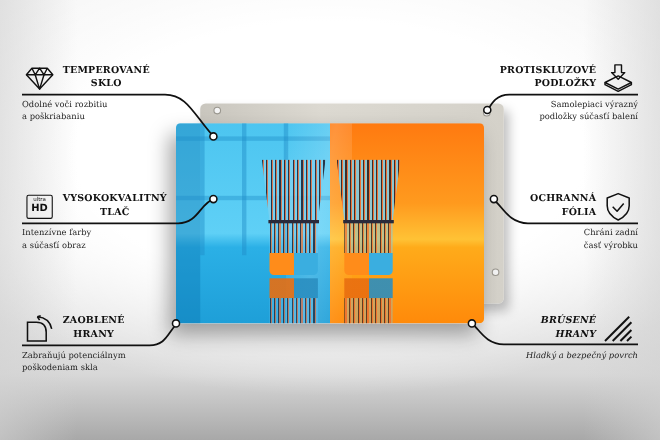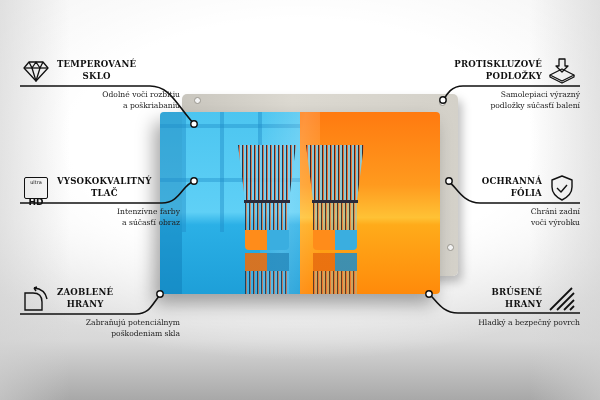--- a/index.html
+++ b/index.html
@@ -86,36 +86,36 @@
       background: linear-gradient(100deg, rgba(255,255,255,0) 0%, rgba(255,255,255,0.18) 50%, rgba(255,255,255,0) 100%);
     }
 
     
     .callout { position: absolute; }
     .callout .title {
       font-family: "DejaVu Serif", serif; font-size: 8.6px; font-weight: bold; line-height: 12px; letter-spacing: 0.2px;
       text-transform: uppercase;
       text-align: center;
     }
-    .callout .desc { font-size: 7.6px; line-height: 10.5px; color: #222; text-align: right; }
+    .callout .desc { font-size: 7.6px; line-height: 10.5px; color: #222; }
     .callout.left .title { position: absolute; left: 37px; top: 0; }
     .callout.right .title { position: absolute; right: 38px; top: 0; text-align: right; }
     .callout.left .desc { position: absolute; left: 0; top: 32px; width: 160px; }
     .callout.right .desc { position: absolute; right: 0; top: 32px; width: 170px; text-align: right; }
     .callout .icon { position: absolute; top: 0; width: 28px; height: 26px; }
     .callout.left .icon { left: 2px; }
     .callout.right .icon { right: 4px; }
 
     svg.connectors { position: absolute; left: 0; top: 0; width: 600px; height: 400px; pointer-events: none; }
     .hd-box {
       position: absolute; left: 2px; top: 2px; width: 22px; height: 20px; border: 1.4px solid #111;
       border-radius: 2px; text-align: center; font-family: "DejaVu Sans", sans-serif;
     }
     .hd-box .u { display: block; font-size: 5px; line-height: 6px; margin-top: 1px; }
-    .hd-box .h { display: block; font-size: 9px; line-height: 10px; font-weight: bold; margin-top: 12px; }
+    .hd-box .h { display: block; font-size: 9px; line-height: 10px; font-weight: bold; }
   </style>
 </head>
 <body>
 
 <div class="vignette-l"></div>
 <div class="vignette-r"></div>
 
 <div class="back-panel">
   <span class="screw" style="left:12px; top:3px;"></span>
   <span class="screw" style="right:12px; top:5px;"></span>
@@ -255,25 +255,25 @@
       <path d="M14 1 L24 5 L24 12 Q24 20 14 25 Q4 20 4 12 L4 5 Z"></path>
       <path d="M9 13 L13 17 L19 10"></path>
     </g>
   </svg>
   <div class="title">
     <div>OCHRANNÁ</div>
     <div>FÓLIA</div>
   </div>
   <div class="desc">
     <div>Chráni zadní</div>
-    <div>voči výrobku</div>
-  </div>
-</div>
-
-<div class="callout right" style="right:20px; top:286px; width:180px; height:60px;">
+    <div>časť výrobku</div>
+  </div>
+</div>
+
+<div class="callout right" style="right:20px; top:286px; width:180px; height:60px;font-style:italic;">
   <svg class="icon" viewBox="0 0 28 26">
     <g fill="none" stroke="#111" stroke-width="1.8">
       <path d="M2 24 L24 2"></path>
       <path d="M9 24 L26 7"></path>
       <path d="M16 24 L26 14"></path>
       <path d="M22 24 L26 20"></path>
     </g>
   </svg>
   <div class="title">
     <div>BRÚSENÉ</div>

